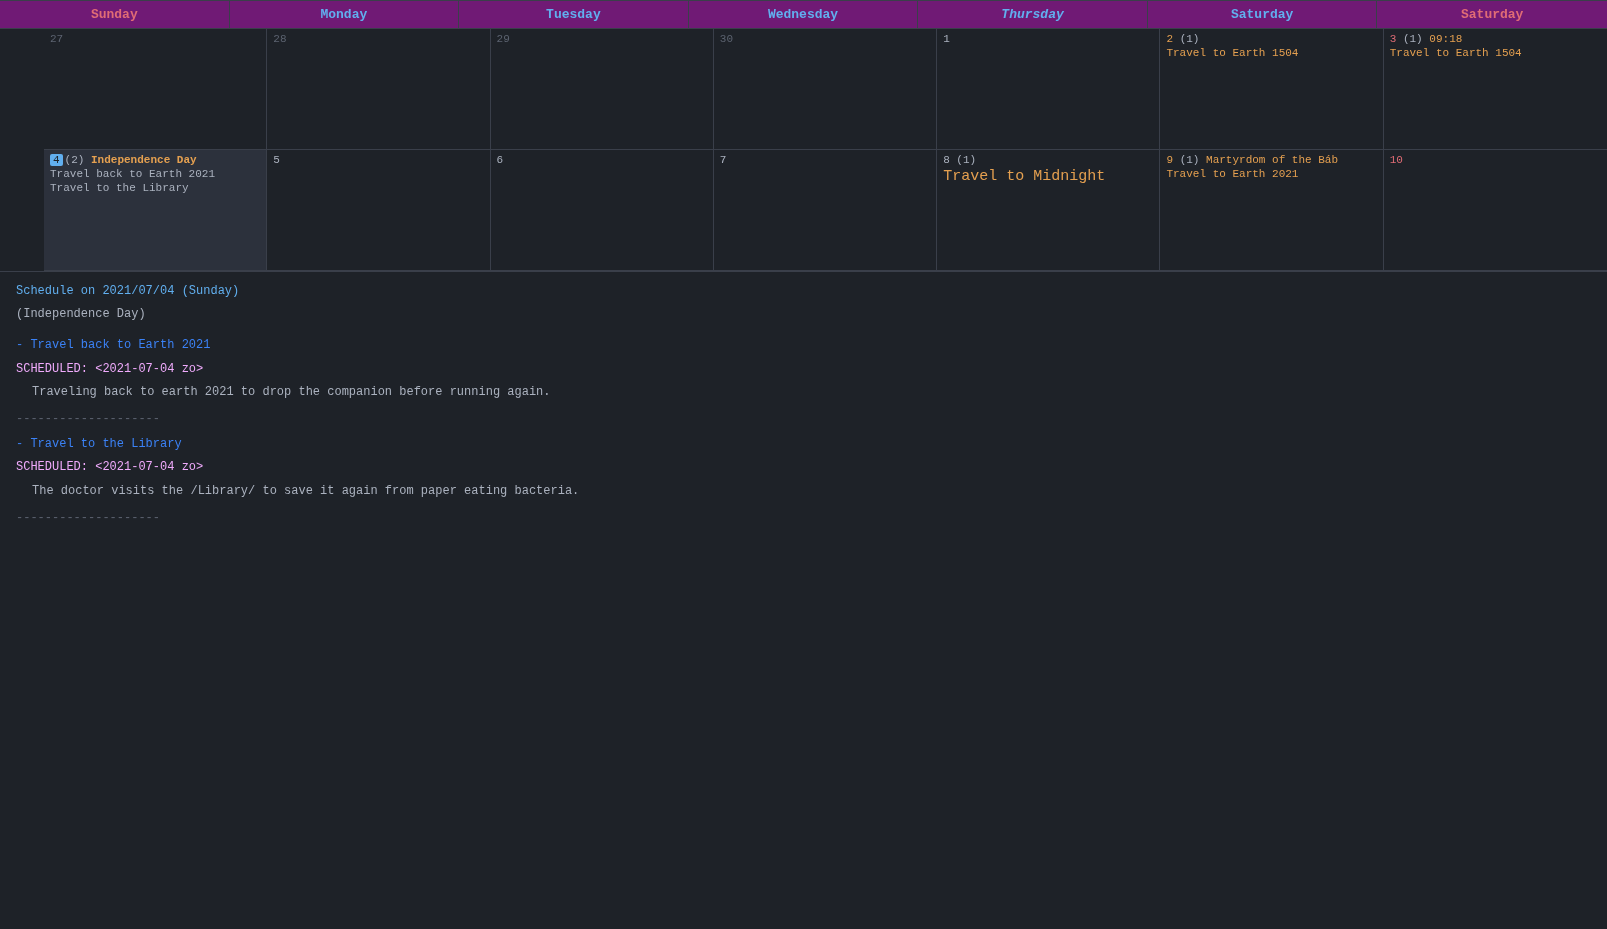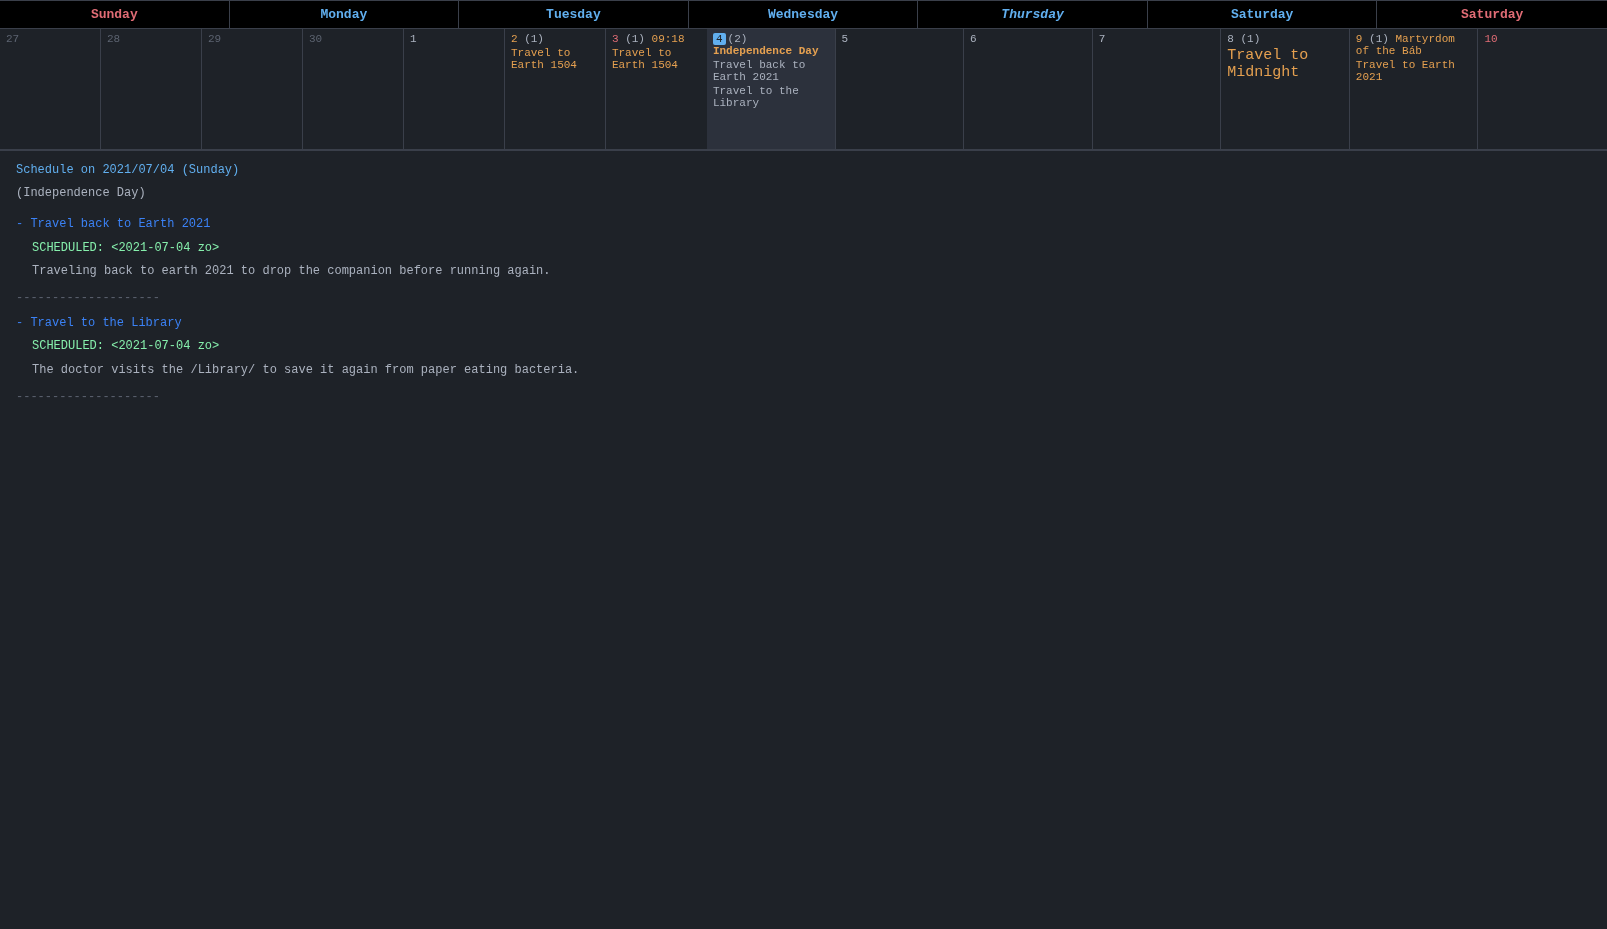--- a/index.html
+++ b/index.html
@@ -13,21 +13,21 @@
     
     .calendar {
       display: flex;
       flex-direction: column;
       border-top: 1px solid #3a3f4a;
     }
 
     .calendar-header {
       display: grid;
       grid-template-columns: repeat(7, 1fr);
-      background: #000000;
+      background: #701a75;
     }
 
     .calendar-header .day-name {
       text-align: center;
       padding: 6px 0;
       font-size: 13px;
       font-weight: bold;
       border-right: 1px solid #3a3f4a;
       border-bottom: 1px solid #3a3f4a;
     }
@@ -36,21 +36,22 @@
     .sunday-header { color: #e06c75; }
     .monday-header { color: #61afef; }
     .tuesday-header { color: #61afef; }
     .wednesday-header { color: #61afef; }
     .thursday-header { color: #61afef; font-style: italic; }
     .friday-header { color: #61afef; }
     .saturday-header { color: #e06c75; }
 
     .calendar-weeks {
       display: flex;
-      flex-direction: row;
+      flex-direction: column;
+      margin-left: 44px;
     }
 
     .calendar-week {
       display: grid;
       grid-template-columns: repeat(7, 1fr);
       border-bottom: 1px solid #3a3f4a;
     }
 
     .calendar-cell {
       min-height: 120px;
@@ -109,22 +110,21 @@
 
     .schedule-entry {
       margin-bottom: 8px;
     }
 
     .entry-title {
       color: #3b82f6;
     }
 
     .entry-scheduled {
-      color: #86efac;
-      margin-left: 16px;
+      color: #f0abfc;
     }
 
     .entry-desc {
       color: #abb2bf;
       margin-left: 16px;
     }
 
     .entry-divider {
       color: #5c6370;
       margin: 6px 0;

